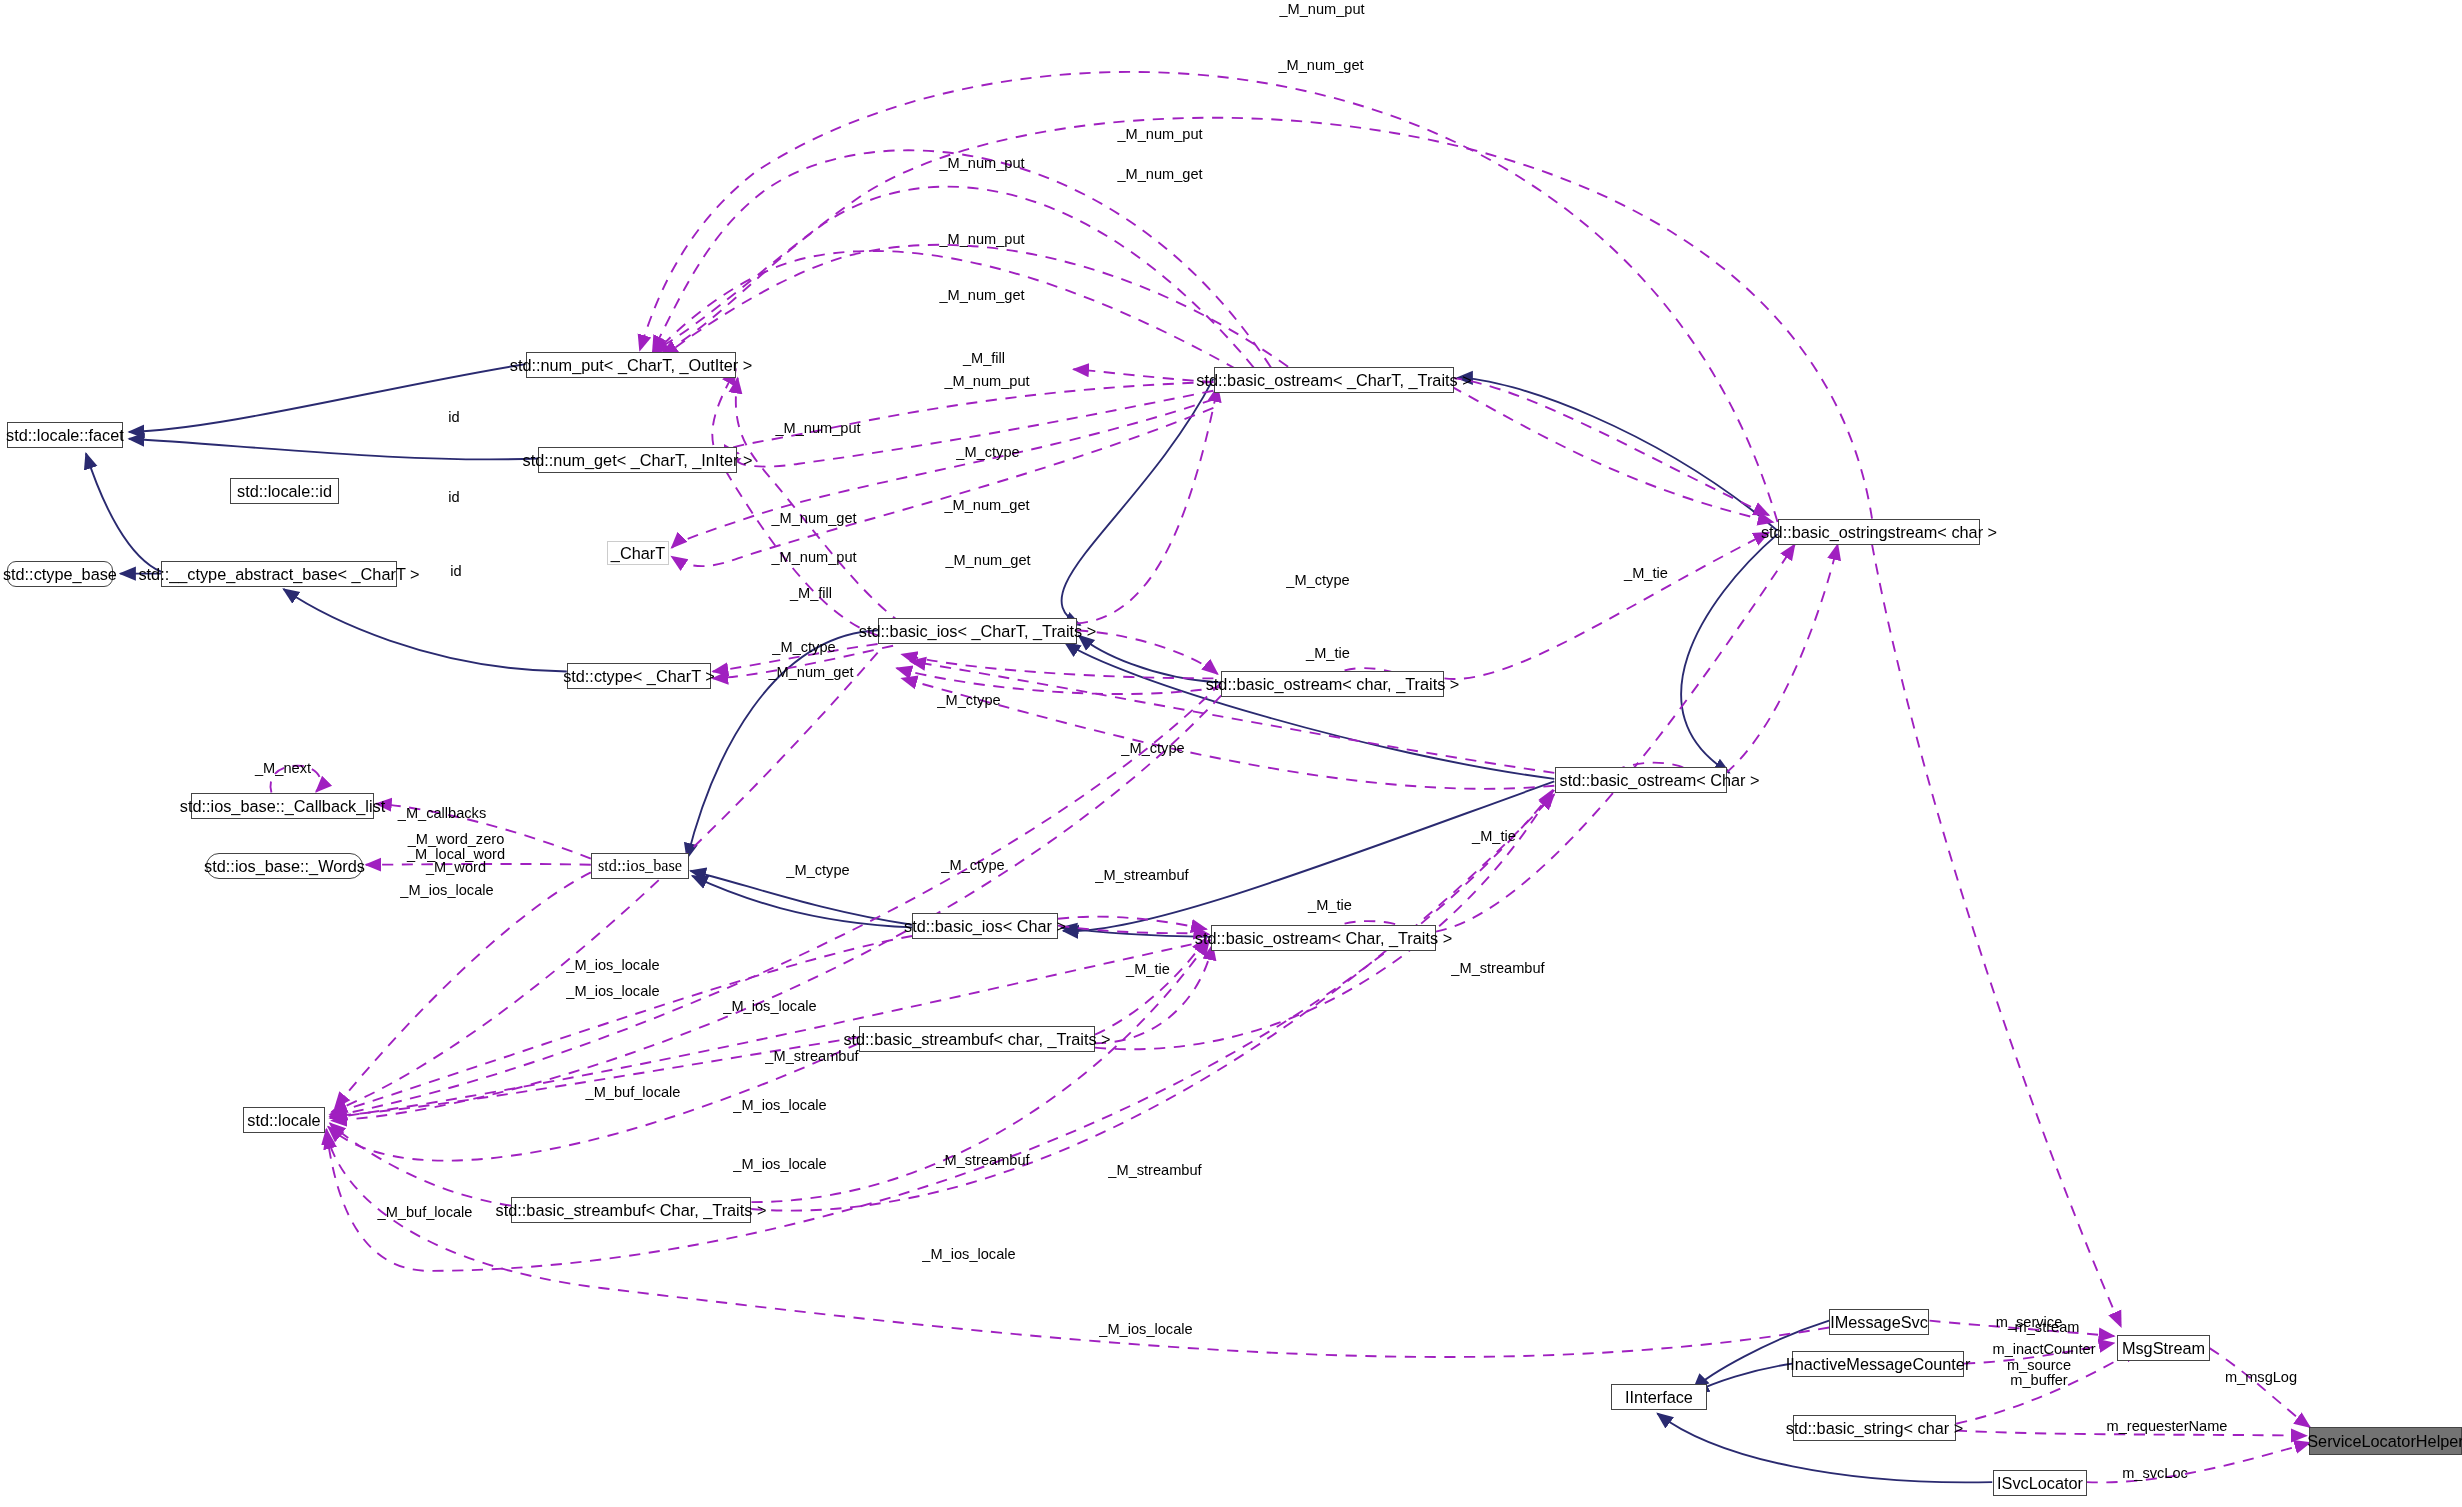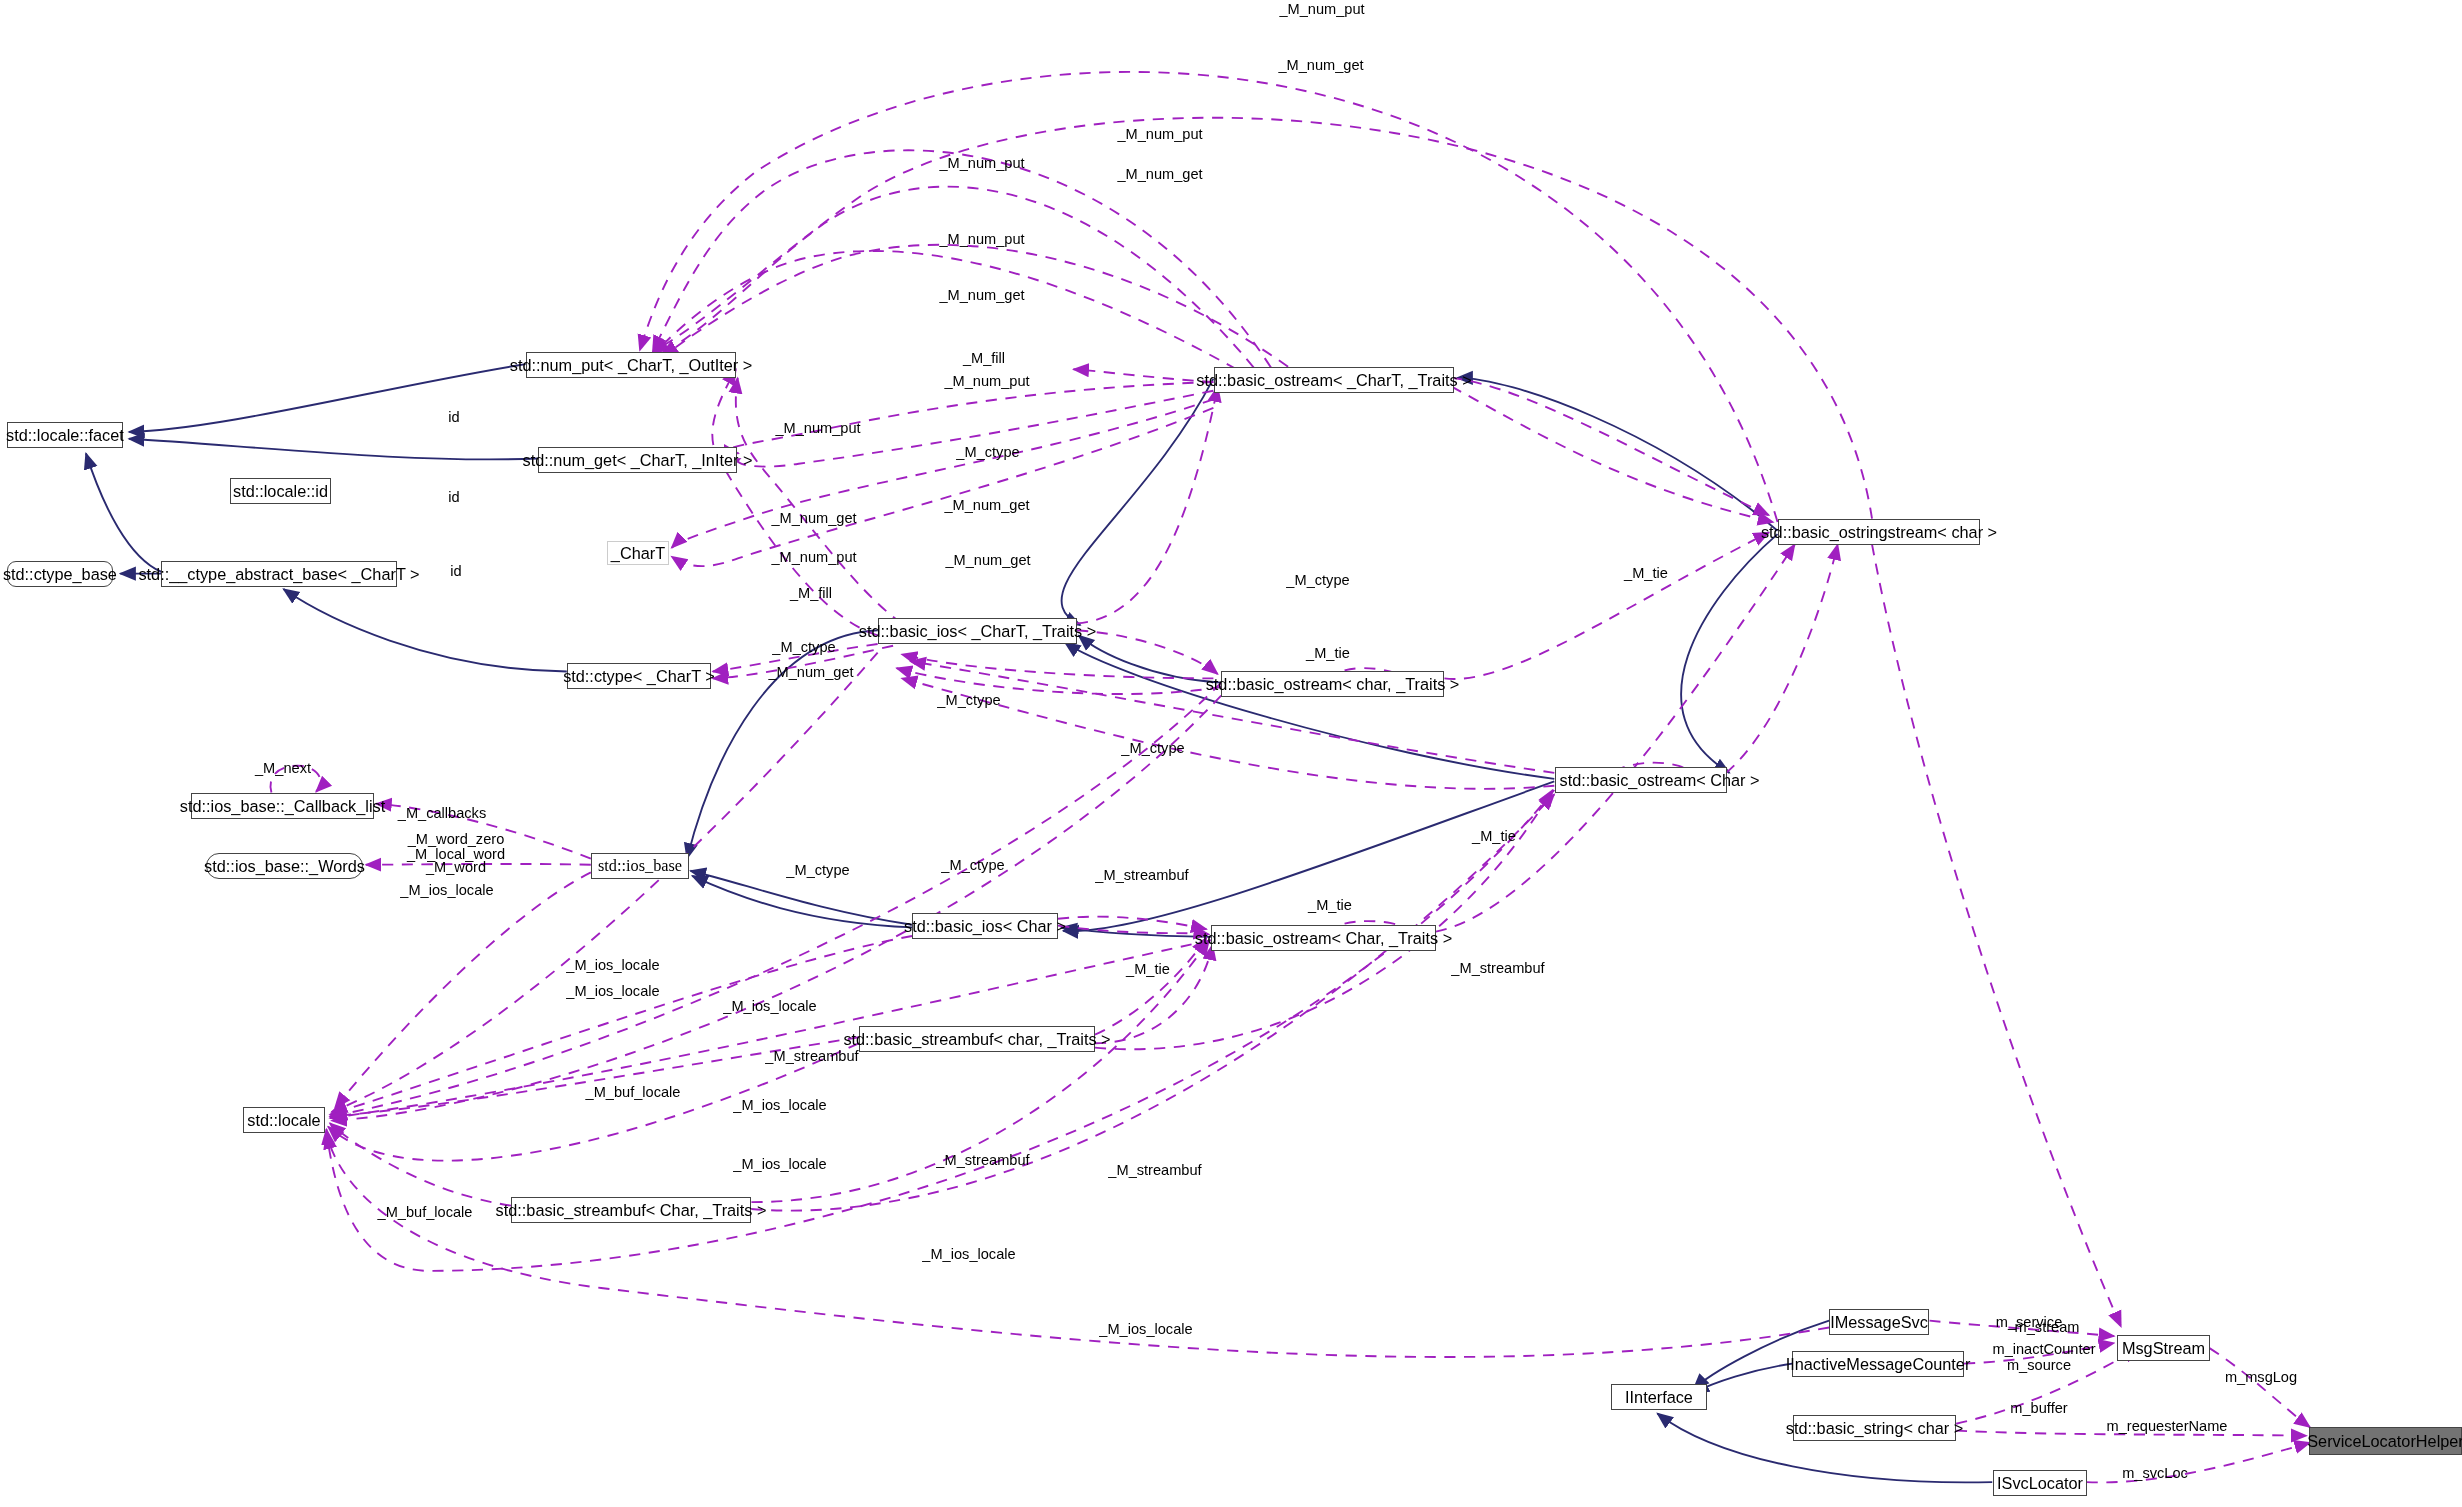--- a/index.html
+++ b/index.html
@@ -160,21 +160,21 @@
     </div>
 
   <div class="node" style="left:6.9px;top:561px;width:106px;border-radius:9px;">
       <span>std::ctype_base</span>
     </div>
 
   <div class="node" style="left:161px;top:561px;width:236px;">
       <span>std::__ctype_abstract_base&lt; _CharT &gt;</span>
     </div>
 
-  <div class="node" style="left:230px;top:478px;width:101px;">
+  <div class="node" style="left:230px;top:478px;width:109px;">
       <span>std::locale::id</span>
     </div>
 
   <div class="node" style="left:526px;top:352px;width:210px;text-align:center;">
       <span>std::num_put&lt; _CharT, _OutIter &gt;</span>
     </div>
 
   <div class="node" style="left:538px;top:447px;width:199px;">
       <span>std::num_get&lt; _CharT, _InIter &gt;</span>
     </div>
@@ -316,19 +316,19 @@
   <div class="elabel" style="left:780px;top:1165px;">_M_ios_locale</div>
   <div class="elabel" style="left:1155px;top:1171px;">_M_streambuf</div>
   <div class="elabel" style="left:425px;top:1213px;">_M_buf_locale</div>
   <div class="elabel" style="left:969px;top:1255px;">_M_ios_locale</div>
   <div class="elabel" style="left:1146px;top:1330px;">_M_ios_locale</div>
   <div class="elabel" style="left:2047px;top:1328px;">m_stream</div>
 
   <div class="elabel" style="left:2029px;top:1323px;">m_service</div>
   <div class="elabel" style="left:2044px;top:1350px;">m_inactCounter</div>
   <div class="elabel" style="left:2039px;top:1366px;">m_source</div>
-  <div class="elabel" style="left:2039px;top:1381px;margin-top:28px;">m_buffer</div>
+  <div class="elabel" style="left:2039px;top:1381px;">m_buffer</div>
   <div class="elabel" style="left:2261px;top:1378px;">m_msgLog</div>
   <div class="elabel" style="left:2167px;top:1427px;">m_requesterName</div>
   <div class="elabel" style="left:2155px;top:1474px;">m_svcLoc</div>
 
 </div>
 
 
 </body></html>

